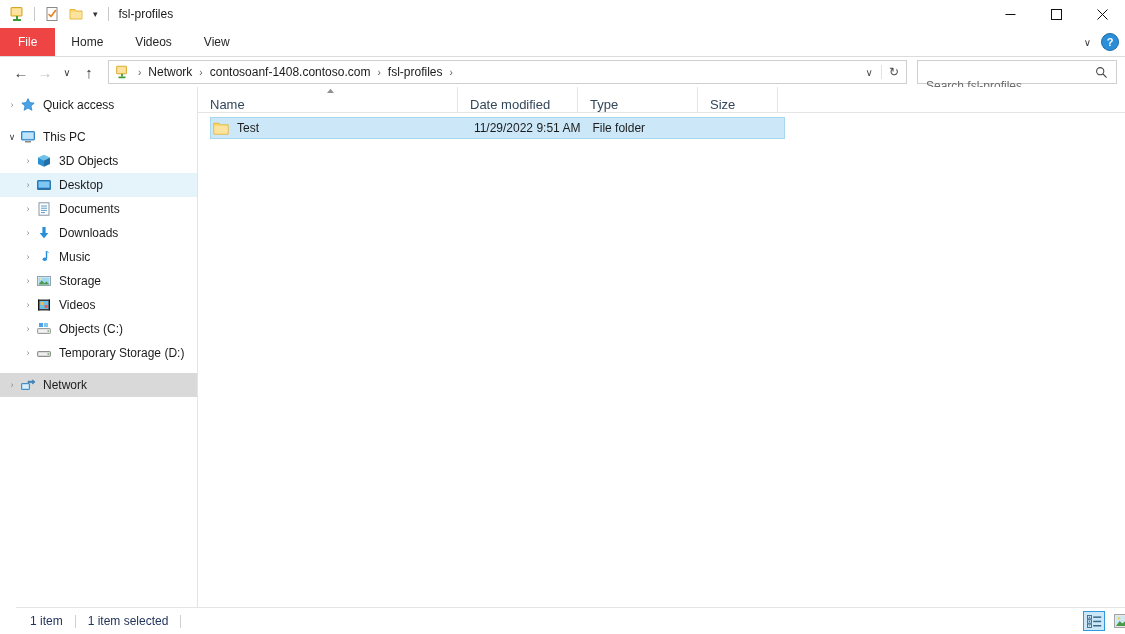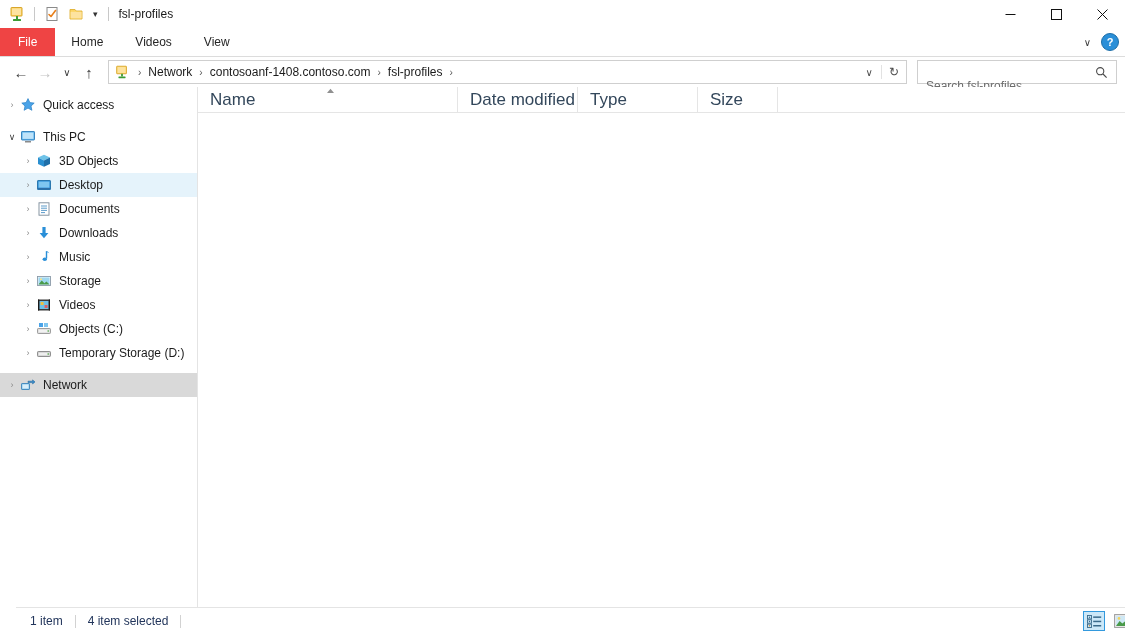--- a/index.html
+++ b/index.html
@@ -97,22 +97,22 @@
   .nav-ico { width:16px; height:16px; margin-right:7px; flex:none; position:relative; }
   .nav-gap { height:8px; }
 
   
   .filepane { flex:1; background:#ffffff; position:relative; }
   .colhead {
     display:flex; height:25px; align-items:center;
     border-bottom:1px solid #e5e5e5; position:relative;
   }
   .col {
-    font-size:17px; color:#33475b; padding-left:12px; height:25px;
-    display:flex; align-items:center; box-sizing:border-box;
+    font-size:13px; color:#33475b; padding-left:12px; height:25px;
+    display:flex; align-items:flex-end; box-sizing:border-box;
     border-right:1px solid #e5e5e5; position:relative;
   }
   .col.name { width:260px; }
   .col.date { width:120px; }
   .col.type { width:120px; }
   .col.size { width:80px; }
   .sortcaret {
     position:absolute; top:1px; left:128px; font-size:8px; color:#767676; line-height:1;
   }
   .row {
@@ -427,28 +427,42 @@
           <span>Date modified</span>
         </div>
         <div class="col type">
           <span>Type</span>
         </div>
         <div class="col size">
           <span>Size</span>
         </div>
       </div>
 
+      <div class="row selected">
+        <div class="cell name">
+          <span class="folder-ico">
+            <svg width="16" height="14" viewBox="0 0 16 14">
+              <path d="M0.8 2.2 h5.2 l1.2 1.6 h8 v9.4 h-14.4 z" fill="#fcd462" stroke="#e0b133" stroke-width="0.8"></path>
+              <path d="M1.4 4.6 h13.2 v8 h-13.2 z" fill="#fde3a0"></path>
+            </svg>
+          </span>
+          <span>Test</span>
+        </div>
+        <div class="cell date">11/29/2022 9:51 AM</div>
+        <div class="cell type">File folder</div>
+        <div class="cell size"></div>
+      </div>
 
     </div>
   </div>
 
   <div class="statusbar">
     <span class="status-txt">1 item</span>
     <span class="status-sep"></span>
-    <span class="status-txt" style="padding-left:0">4 item selected</span>
+    <span class="status-txt" style="padding-left:0">1 item selected</span>
     <span class="status-sep"></span>
 
     <div class="status-right">
       <div class="viewbtn active">
         <svg width="15" height="13" viewBox="0 0 15 13">
           <rect x="0.5" y="0.5" width="4" height="3.4" fill="none" stroke="#3a6a8a" stroke-width="0.9"></rect>
           <rect x="0.5" y="4.8" width="4" height="3.4" fill="none" stroke="#3a6a8a" stroke-width="0.9"></rect>
           <rect x="0.5" y="9.1" width="4" height="3.4" fill="none" stroke="#3a6a8a" stroke-width="0.9"></rect>
           <circle cx="2.5" cy="2.2" r="0.7" fill="#3a6a8a"></circle>
           <circle cx="2.5" cy="6.5" r="0.7" fill="#3a6a8a"></circle>

